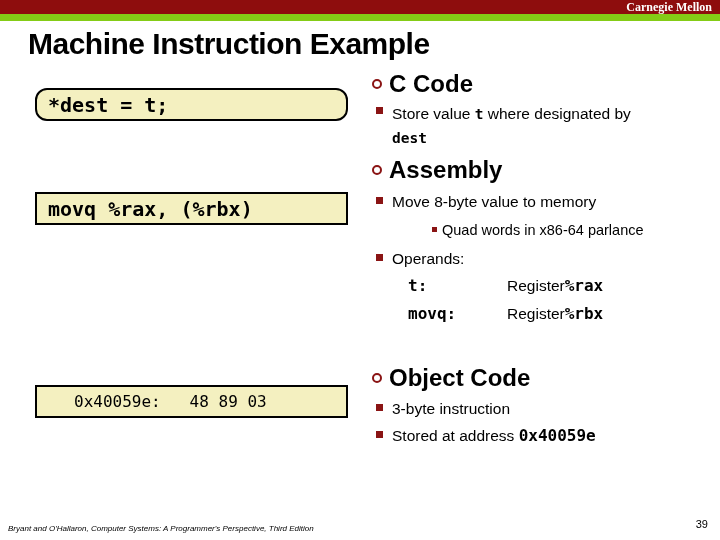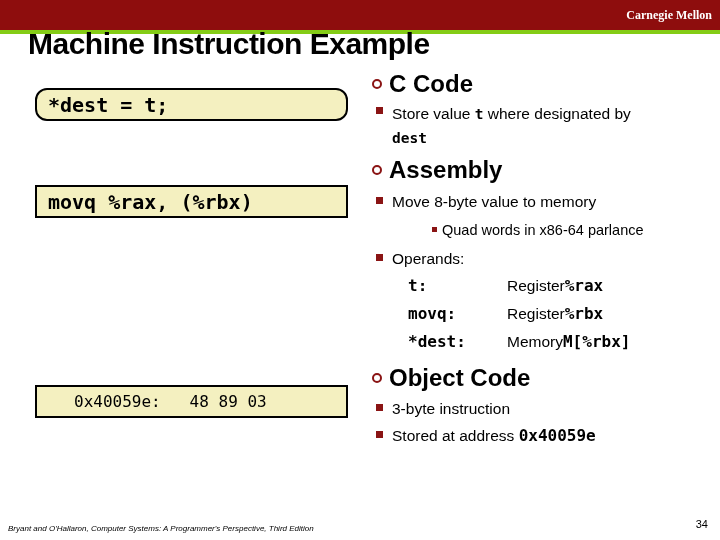--- a/index.html
+++ b/index.html
@@ -1,35 +1,35 @@
 <!DOCTYPE html>
 <html><head>
 <meta charset="utf-8">
 <style>
   html,body{margin:0;padding:0;background:#fff;}
   .slide{position:relative;width:720px;height:540px;background:#ffffff;overflow:hidden;
          font-family:"Liberation Sans",sans-serif;color:#000;}
 
   
-  .banner{position:absolute;top:0;left:0;width:720px;height:34px;background:#8E0D0D;
-          border-bottom:4px solid #84cc16;display:flex;align-items:center;justify-content:flex-end;
+  .banner{position:absolute;top:0;left:0;width:720px;height:21px;background:#8E0D0D;
+          border-bottom:7px solid #84cc16;display:flex;align-items:center;justify-content:flex-end;
           padding-right:8px;box-sizing:border-box;}
   .banner .brand{color:#ffffff;font-family:"Liberation Serif",serif;font-weight:bold;font-size:12px;}
 
   
   .title{position:absolute;left:28px;top:27px;margin:0;font-size:30px;font-weight:bold;
          letter-spacing:-0.5px;}
 
   
   .codebox{position:absolute;left:35px;width:313px;height:33px;background:#F4F0C0;
            border:2px solid #000;box-sizing:border-box;display:flex;align-items:center;
            padding-left:11px;font-family:"DejaVu Sans Mono",monospace;font-weight:bold;
            font-size:20px;white-space:pre;}
   .box-c{top:88px;border-radius:12px;}
-  .box-asm{top:185px;}
+  .box-asm{top:192px;}
   .box-obj{top:385px;font-weight:normal;font-size:16px;padding-left:37px;}
 
   
   .h1row{position:absolute;left:372px;display:flex;align-items:center;height:22px;gap:7px;}
   .ring{width:6px;height:6px;border:2.5px solid #8A1414;border-radius:50%;flex:none;}
   .h1text{font-size:24px;font-weight:bold;}
 
   .h2row{position:absolute;left:376px;display:flex;gap:9px;align-items:flex-start;}
   .sq{width:7px;height:7px;background:#8A1414;flex:none;margin-top:5px;}
   .h2text{font-size:15.5px;line-height:24px;width:290px;}
@@ -100,37 +100,32 @@
   <div class="oprow" style="top:276px">
     <span class="oplabel">t:</span>
     <span class="opkind">Register </span>
     <span class="opcode">%rax</span>
   </div>
   <div class="oprow" style="top:304px">
     <span class="oplabel">movq:</span>
     <span class="opkind">Register </span>
     <span class="opcode">%rbx</span>
   </div>
-  <div class="oprow" style="top:332px">
-    <span class="oplabel">*dest:</span>
-    <span class="opkind">Memory </span>
-    <span class="opcode">M[%rbx]</span>
-  </div>
 
   <div class="h1row" style="top:367px">
     <span class="ring"></span>
     <span class="h1text">Object Code</span>
   </div>
   <div class="h2row" style="top:399px">
     <span class="sq"></span>
     <span class="h2text" style="line-height:19px">3-byte instruction</span>
   </div>
   <div class="h2row" style="top:426px">
     <span class="sq"></span>
     <span class="h2text" style="line-height:19px"><span>Stored at address </span><span class="ic" style="font-size:16px">0x40059e</span></span>
   </div>
 
   <footer>
     <span class="citation">Bryant and O'Hallaron, Computer Systems: A Programmer's Perspective, Third Edition</span>
-    <span class="pagenum">34</span>
+    <span class="pagenum">39</span>
   </footer>
 
 </div>
 
 </body></html>

